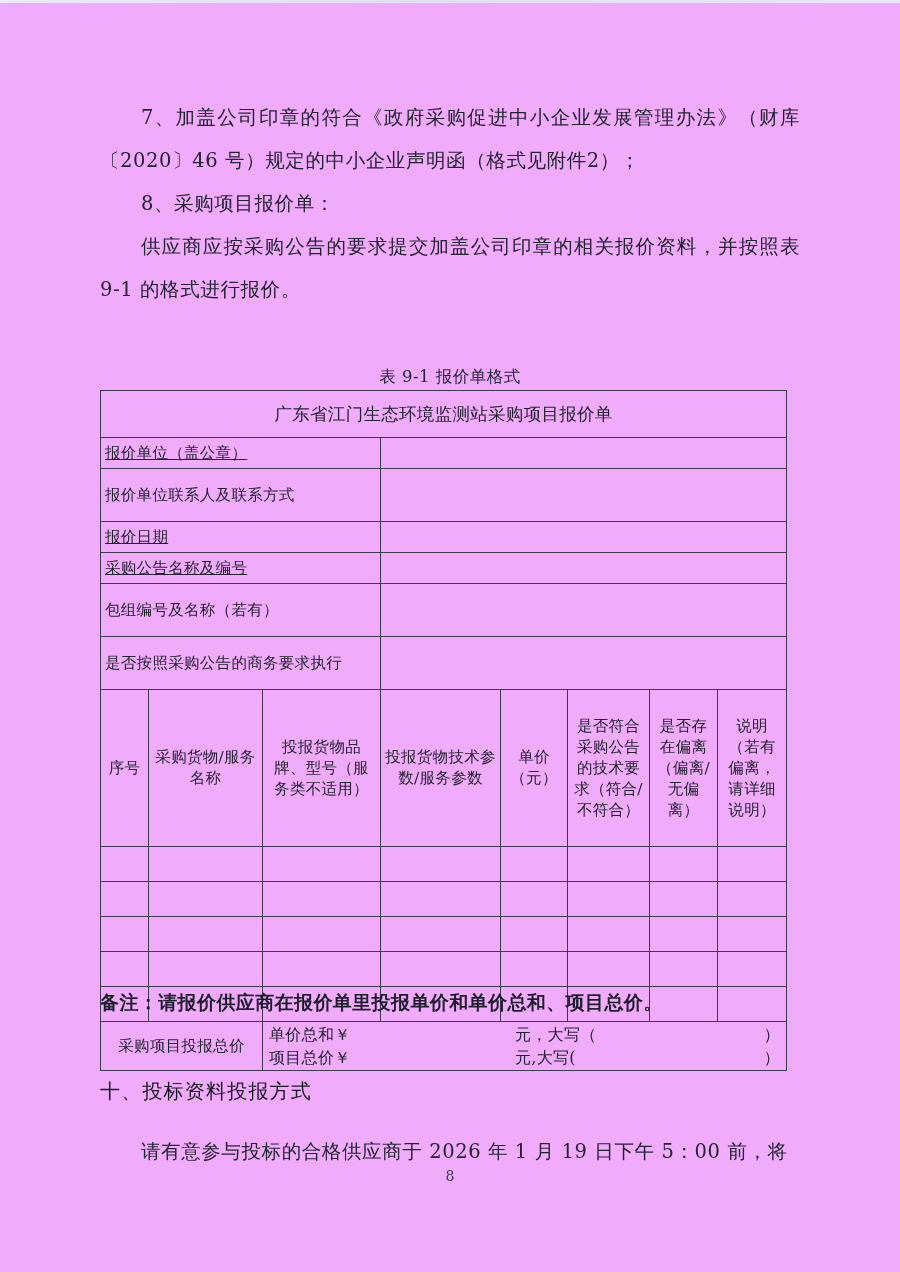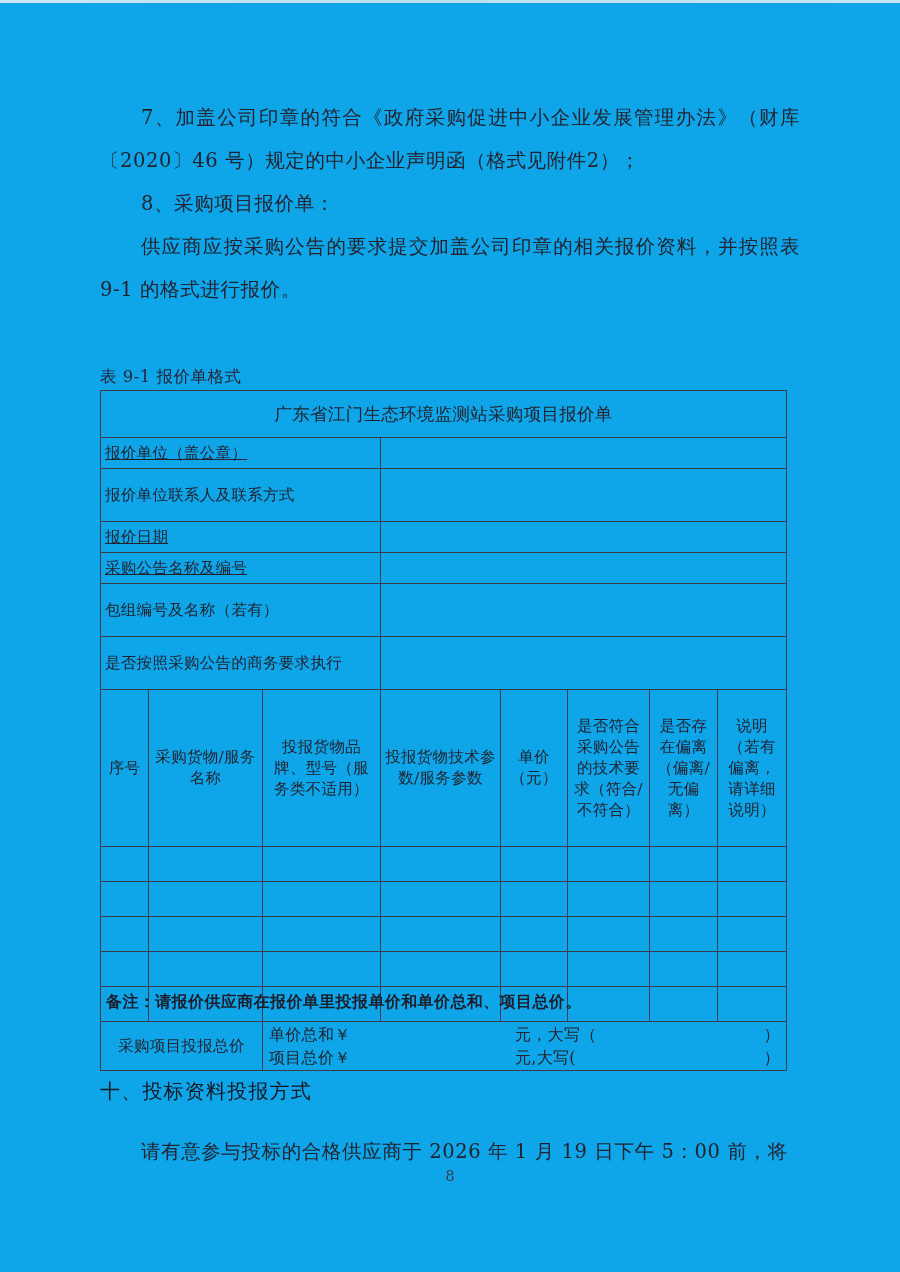--- a/index.html
+++ b/index.html
@@ -8,21 +8,21 @@
     background: #ffffff;
   }
   body {
     font-family: "DejaVu Serif", "Liberation Serif", serif;
     color: #1b1b28;
   }
   #page {
     position: relative;
     width: 900px;
     height: 1272px;
-    background: #0ea5e9;
+    background: #f0abfc;
     overflow: hidden;
   }
   
   #page::before {
     content: "";
     position: absolute;
     left: 0; top: 0;
     width: 900px; height: 3px;
     background: linear-gradient(90deg, #eef4fa 0%, #dce8f3 45%, #e9f1f8 100%);
     opacity: .85;
@@ -43,20 +43,21 @@
   .block-7 { position: absolute; left: 100px; top: 96px;  width: 700px; }
   .block-8 { position: absolute; left: 100px; top: 182px; width: 700px; }
   .block-9 { position: absolute; left: 100px; top: 225px; width: 700px; }
 
   
   .table-caption {
     position: absolute;
     left: 100px;
     top: 366px;
     width: 700px;
+    text-align: center;
     font-size: 16.5px;
     letter-spacing: .5px;
     color: #26263a;
   }
 
   
   .form-table-wrap {
     position: absolute;
     left: 100px;
     top: 390px;
@@ -124,26 +125,25 @@
   .tl-b { width: 128px; flex: 0 0 128px; }
   .tl-c { flex: 1 1 auto; }
   .tl-d { flex: 0 0 auto; }
 
   
   .note {
     position: absolute;
     left: 100px;
     top: 988px;
     width: 700px;
-    font-size: 16px;
+    font-size: 19px;
     line-height: 28px;
     letter-spacing: .4px;
     font-weight: 600;
     color: #1e1e2b;
-    padding-left: 6px;
   }
 
   
   .section-head {
     position: absolute;
     left: 100px;
     top: 1078px;
     width: 700px;
     font-size: 20px;
     letter-spacing: 1.2px;

